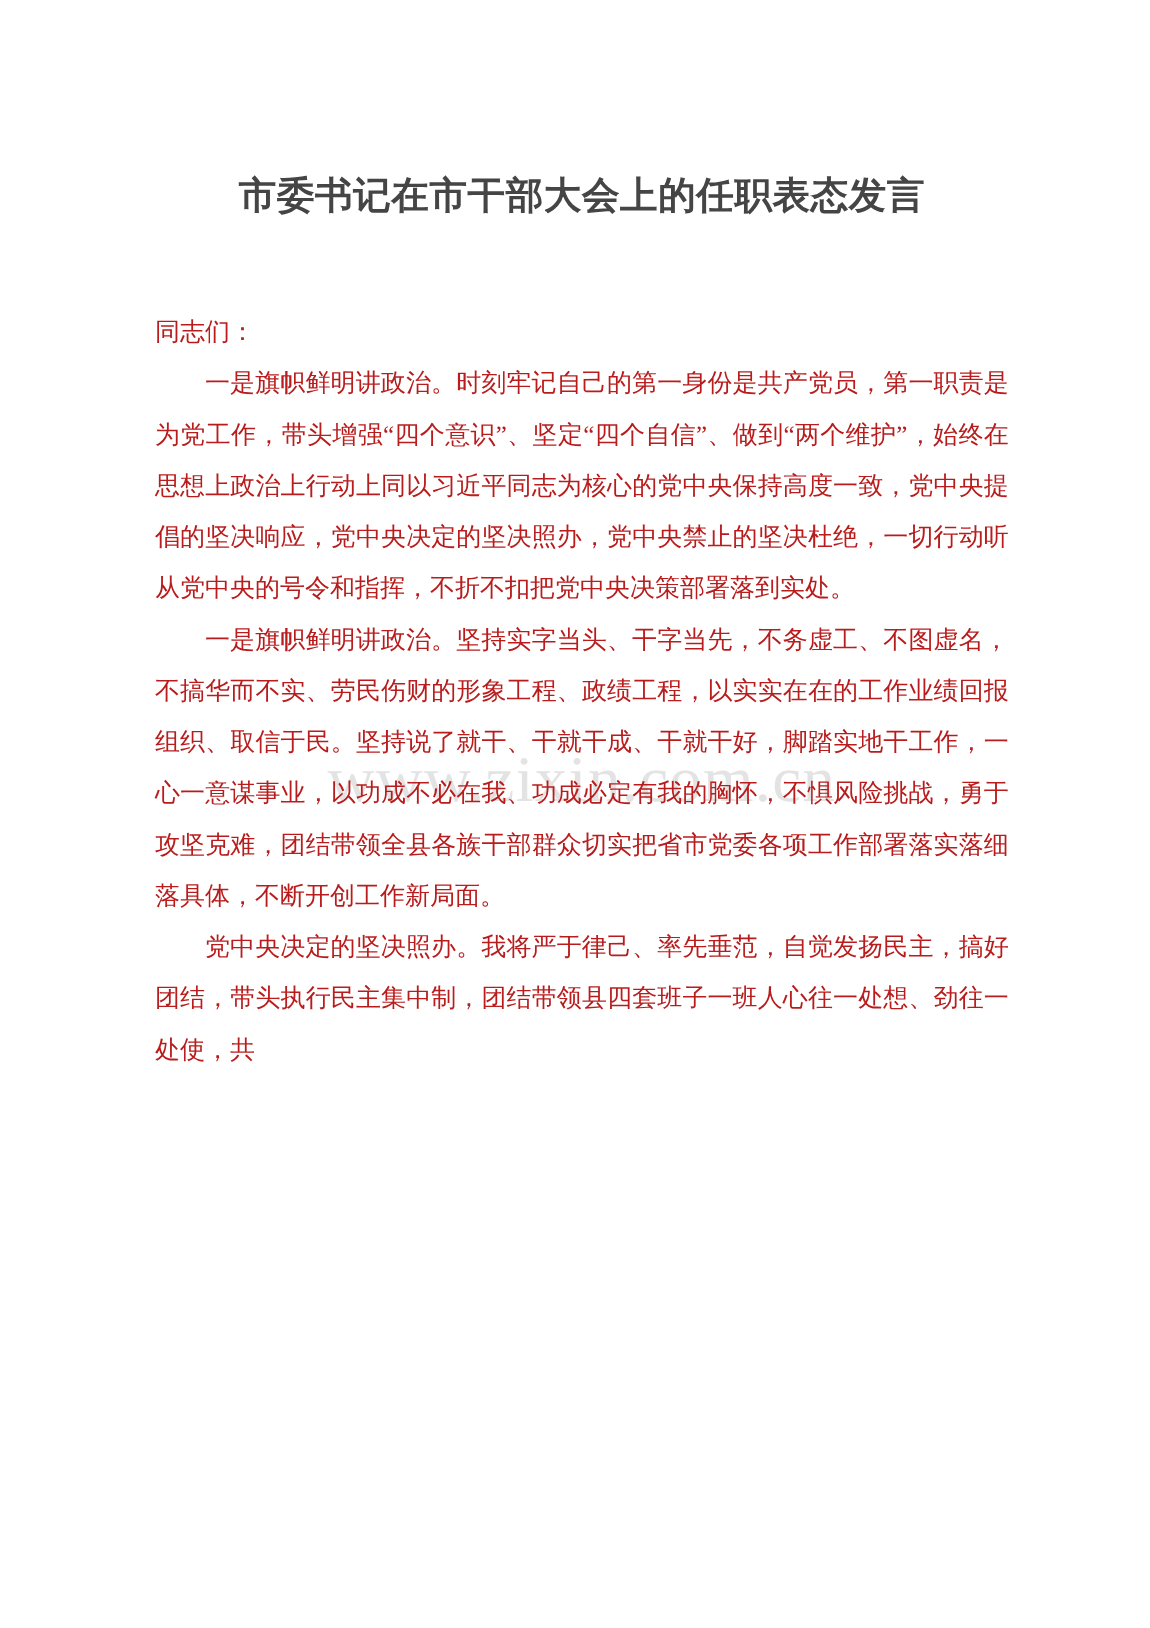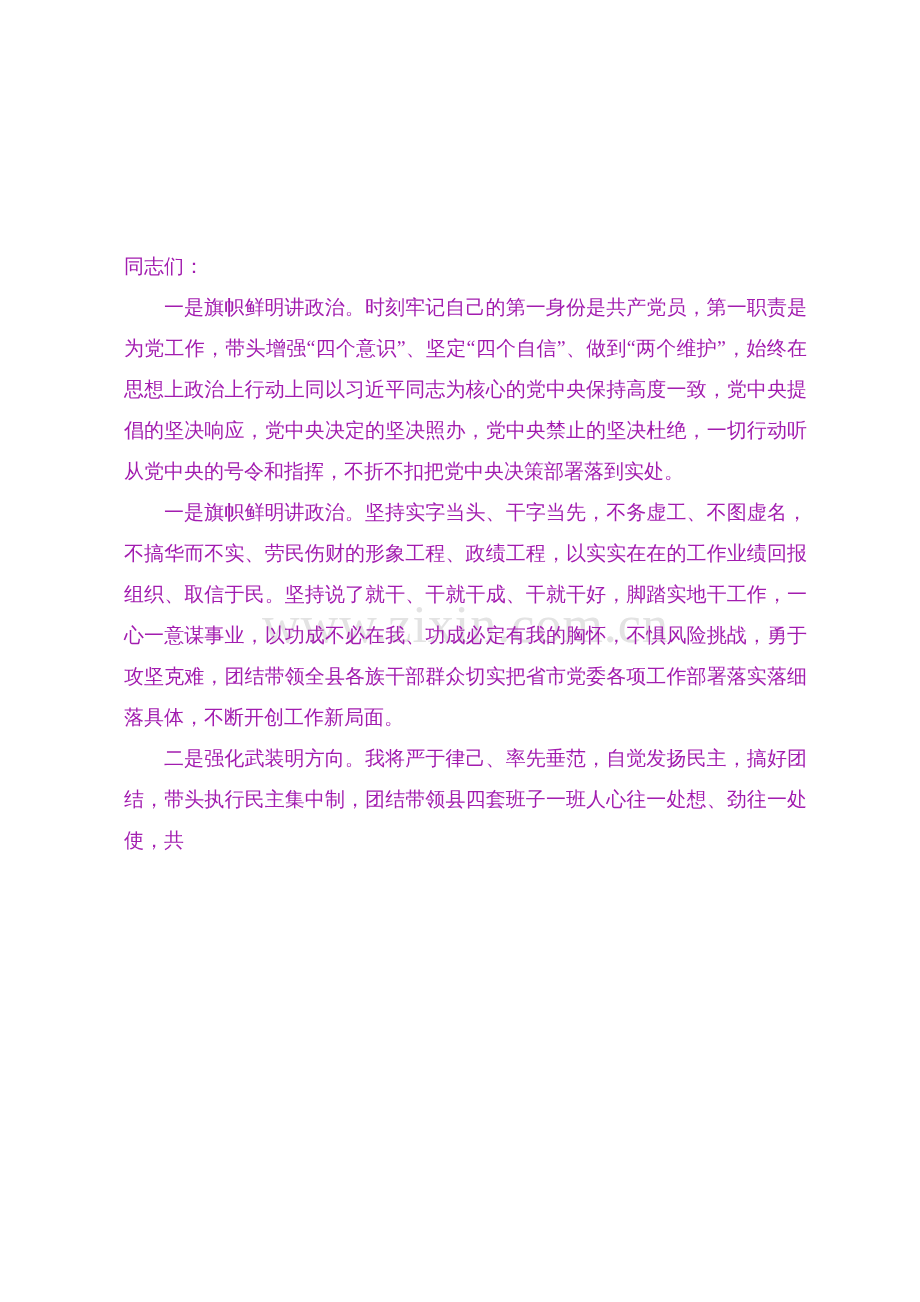--- a/index.html
+++ b/index.html
@@ -44,43 +44,44 @@
     z-index: 2;
     letter-spacing: 0.5px;
   }
   .content {
     position: absolute;
     top: 246px;
     left: 124px;
     width: 683px;
     font-size: 20px;
     line-height: 41px;
-    color: #a21caf;
+    color: #b91c1c;
     text-align: justify;
     z-index: 2;
   }
   .content p { margin: 0; padding: 0; }
   .salutation { text-indent: 0; }
   .para { text-indent: 2em; }
   .lead { font-weight: normal; }
 </style>
 </head>
 <body>
 
 <div class="page">
 
   <div class="watermark">www.zixin.com.cn</div>
 
+  <h1 class="doc-title">市委书记在市干部大会上的任职表态发言</h1>
 
   <div class="content">
 
     <p class="salutation">同志们：</p>
 
 
     <p class="para"><span class="lead">一是旗帜鲜明讲政治。</span><span>时刻牢记自己的第一身份是共产党员，第一职责是为党工作，带头增强“四个意识”、坚定“四个自信”、做到“两个维护”，始终在思想上政治上行动上同以习近平同志为核心的党中央保持高度一致，党中央提倡的坚决响应，党中央决定的坚决照办，党中央禁止的坚决杜绝，一切行动听从党中央的号令和指挥，不折不扣把党中央决策部署落到实处。</span></p>
 
 
     <p class="para"><span class="lead">一是旗帜鲜明讲政治。</span><span>坚持实字当头、干字当先，不务虚工、不图虚名，不搞华而不实、劳民伤财的形象工程、政绩工程，以实实在在的工作业绩回报组织、取信于民。坚持说了就干、干就干成、干就干好，脚踏实地干工作，一心一意谋事业，以功成不必在我、功成必定有我的胸怀，不惧风险挑战，勇于攻坚克难，团结带领全县各族干部群众切实把省市党委各项工作部署落实落细落具体，不断开创工作新局面。</span></p>
 
-    <p class="para"><span class="lead">二是强化武装明方向。</span><span>我将严于律己、率先垂范，自觉发扬民主，搞好团结，带头执行民主集中制，团结带领县四套班子一班人心往一处想、劲往一处使，共</span></p>
+    <p class="para"><span class="lead">党中央决定的坚决照办。</span><span>我将严于律己、率先垂范，自觉发扬民主，搞好团结，带头执行民主集中制，团结带领县四套班子一班人心往一处想、劲往一处使，共</span></p>
 
   </div>
 </div>
 
 </body></html>

